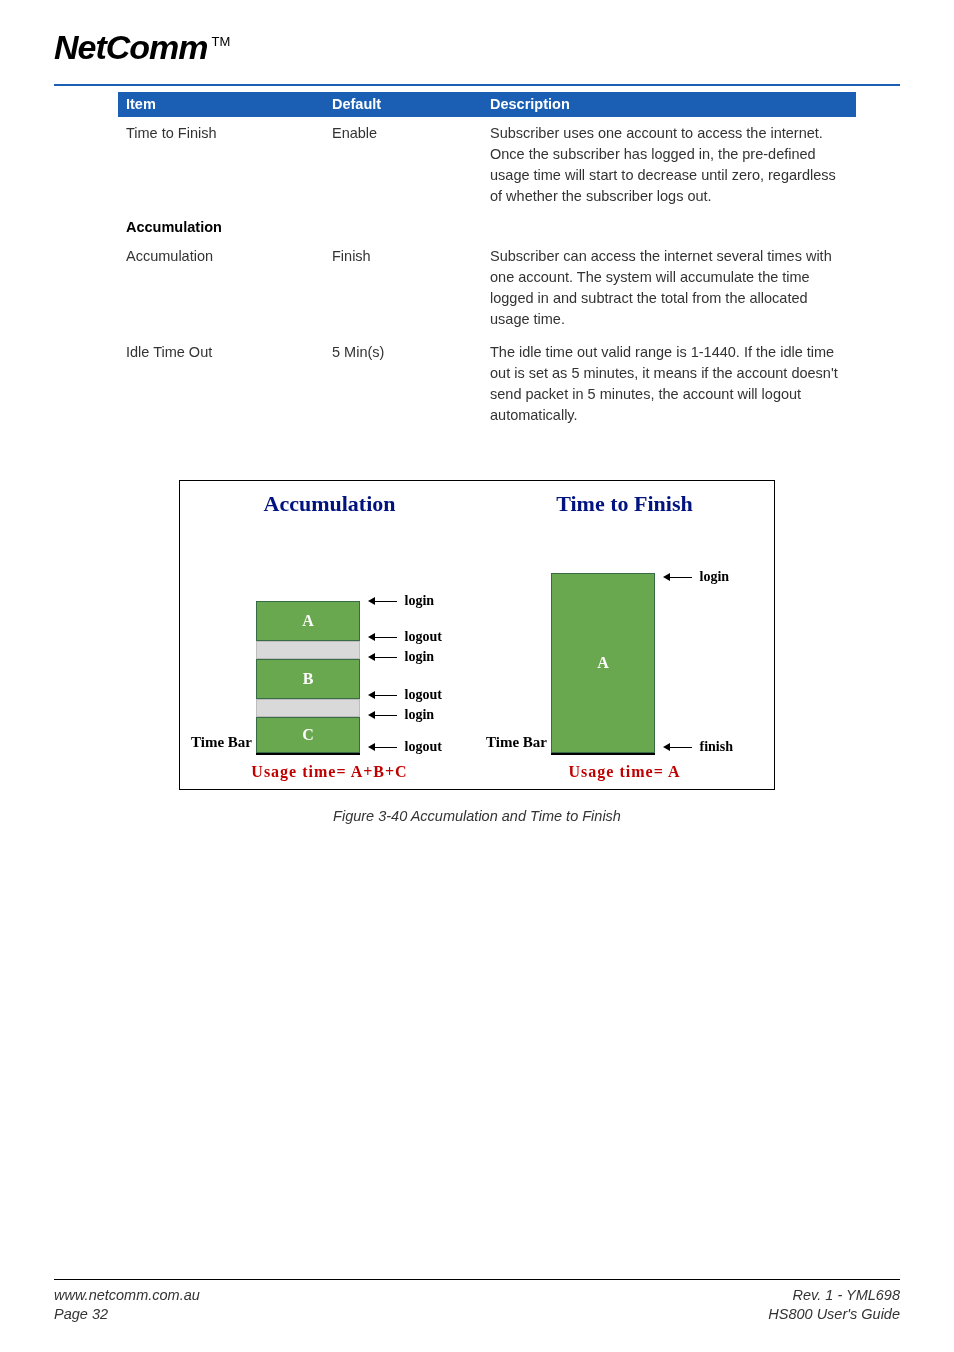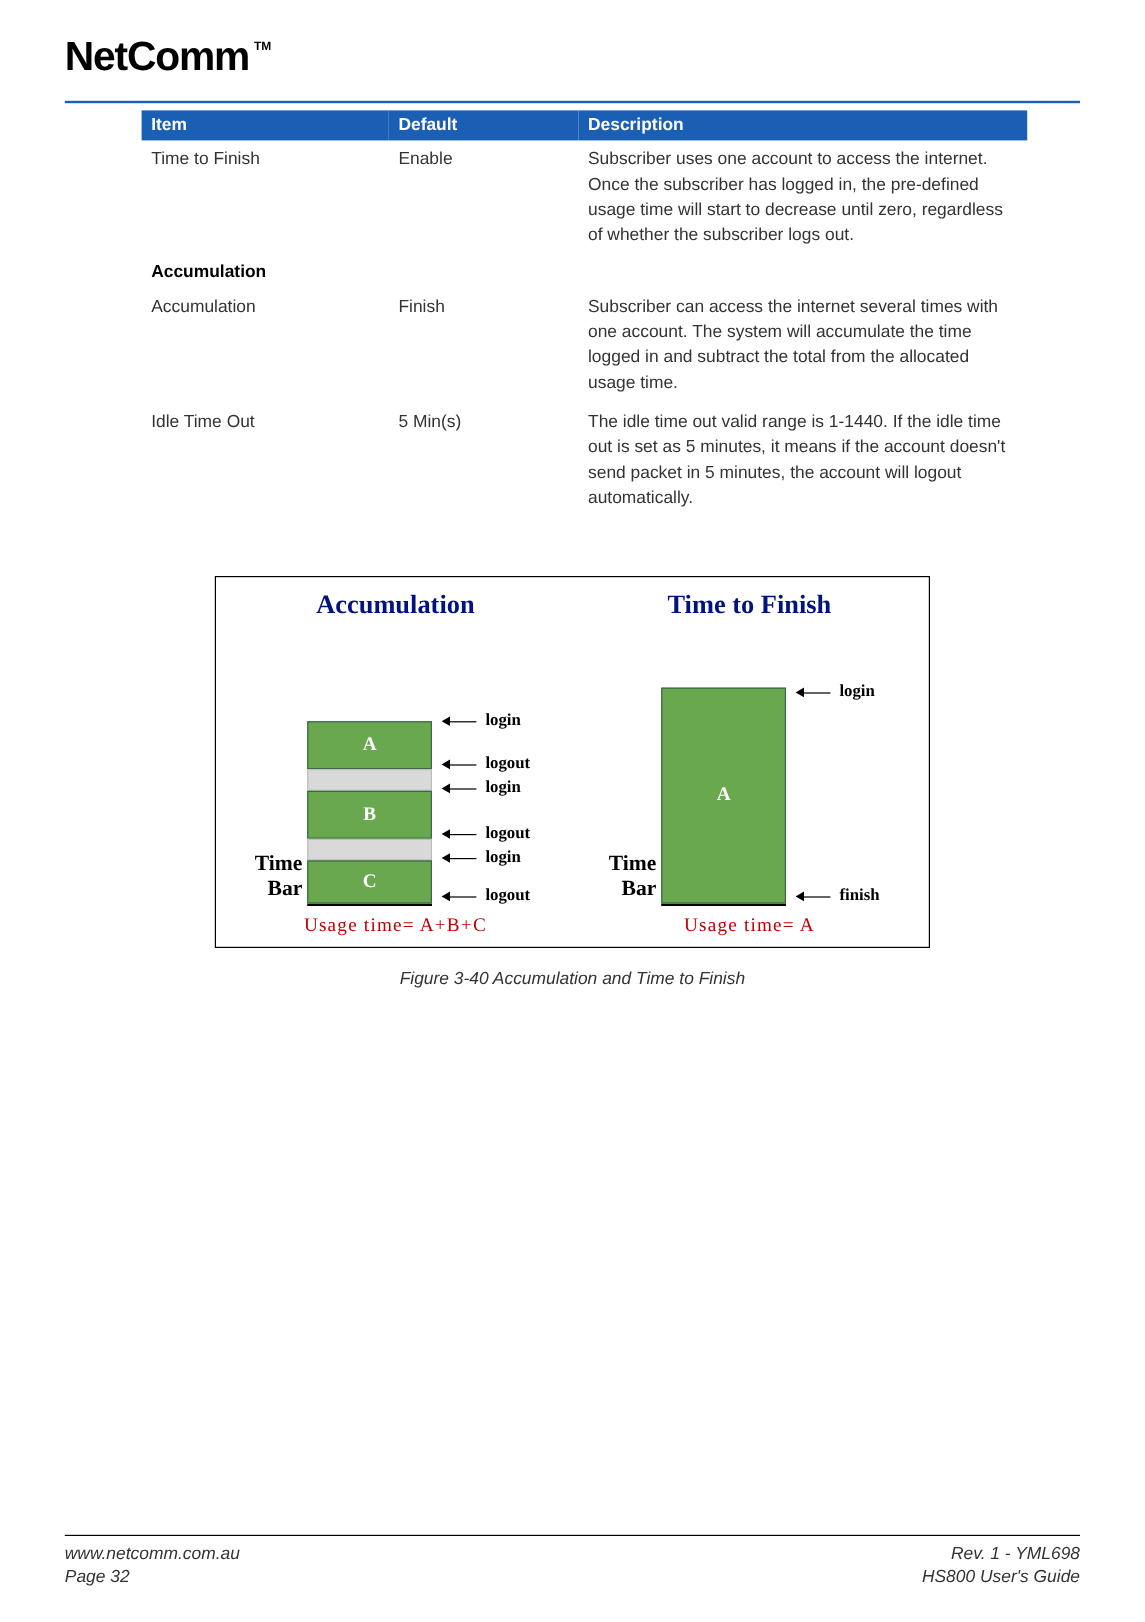--- a/index.html
+++ b/index.html
@@ -13,27 +13,28 @@
     padding: 28px 54px 0 54px;
   }
   .logo-row {
     display: flex;
     align-items: flex-start;
     height: 56px;
   }
   .logo {
     font-family: "Arial Black", Arial, sans-serif;
     font-weight: 900;
+    font-style: italic;
     font-size: 34px;
     letter-spacing: -1px;
   }
   .tm {
-    font-size: 10px;
+    font-size: 13px;
     font-style: normal;
-    font-weight: bold;
+    font-weight: normal;
     margin-left: 4px;
     margin-top: 6px;
   }
   .hr-top {
     border: none;
     border-top: 2px solid #1a5fb4;
     margin: 0 0 6px 0;
   }
   .tbl {
     width: 738px;
@@ -87,21 +88,21 @@
   }
   .bars-row {
     flex: 1;
     display: flex;
     align-items: flex-end;
     gap: 4px;
   }
   .ylabel {
     font-family: "Times New Roman", serif;
     font-weight: bold;
-    font-size: 18px;
+    font-size: 15px;
     color: #000;
     align-self: flex-end;
     margin-bottom: 4px;
     width: 64px;
     text-align: right;
   }
   .stack {
     width: 104px;
     display: flex;
     flex-direction: column-reverse;
@@ -145,20 +146,21 @@
     border-right:7px solid #000;
     margin-right:-2px;
   }
   .formula {
     font-family: "Times New Roman", serif;
     font-size: 16px;
     color: #c00000;
     text-align: center;
     margin-top: 8px;
     letter-spacing: 1px;
+    font-weight: bold;
   }
   .caption {
     text-align: center;
     font-style: italic;
     font-size: 14.5px;
     color: #333;
     margin-top: 18px;
   }
   .footer {
     position: absolute;

